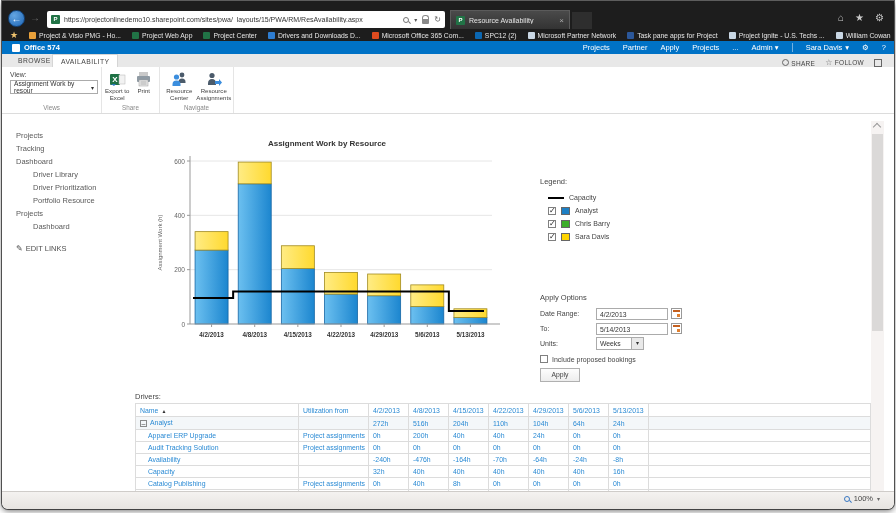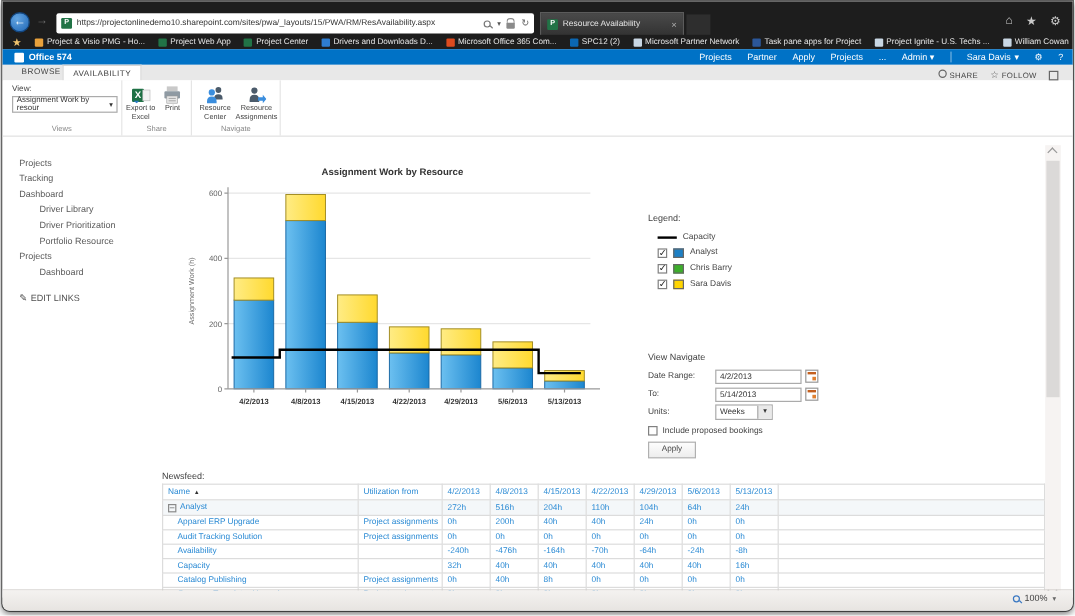--- a/index.html
+++ b/index.html
@@ -379,21 +379,21 @@
           </div>
           <div class="legend-row">
             <span class="cb checked"></span>
             <span class="swatch" style="background: rgb(255, 213, 0);"></span>
             <span class="legend-label">Sara Davis</span>
           </div>
         </div>
     </div>
 
     <div class="view-opts">
-      <div class="vo-title">View Navigate</div>
+      <div class="vo-title">Apply Options</div>
       <div class="vo-row">
         <span class="vo-label">Date Range:</span>
         <span class="vo-input">4/2/2013</span>
         <span class="cal"></span>
       </div>
       <div class="vo-row">
         <span class="vo-label">To:</span>
         <span class="vo-input">5/14/2013</span>
         <span class="cal"></span>
       </div>
@@ -404,21 +404,21 @@
           <span class="dd">▾</span>
         </span>
       </div>
       <div class="vo-check">
         <span class="cb"></span>
         <span class="lbl">Include proposed bookings</span>
       </div>
       <div class="apply-btn">Apply</div>
     </div>
 
-    <div class="details-title">Newsfeed:</div>
+    <div class="details-title">Drivers:</div>
     <table class="details-table" id="details-table">
       <colgroup>
         <col style="width:163px">
           <col style="width:70px">
         <col style="width:40px">
           <col style="width:40px">
           <col style="width:40px">
           <col style="width:40px">
         <col style="width:40px">
           <col style="width:40px">

